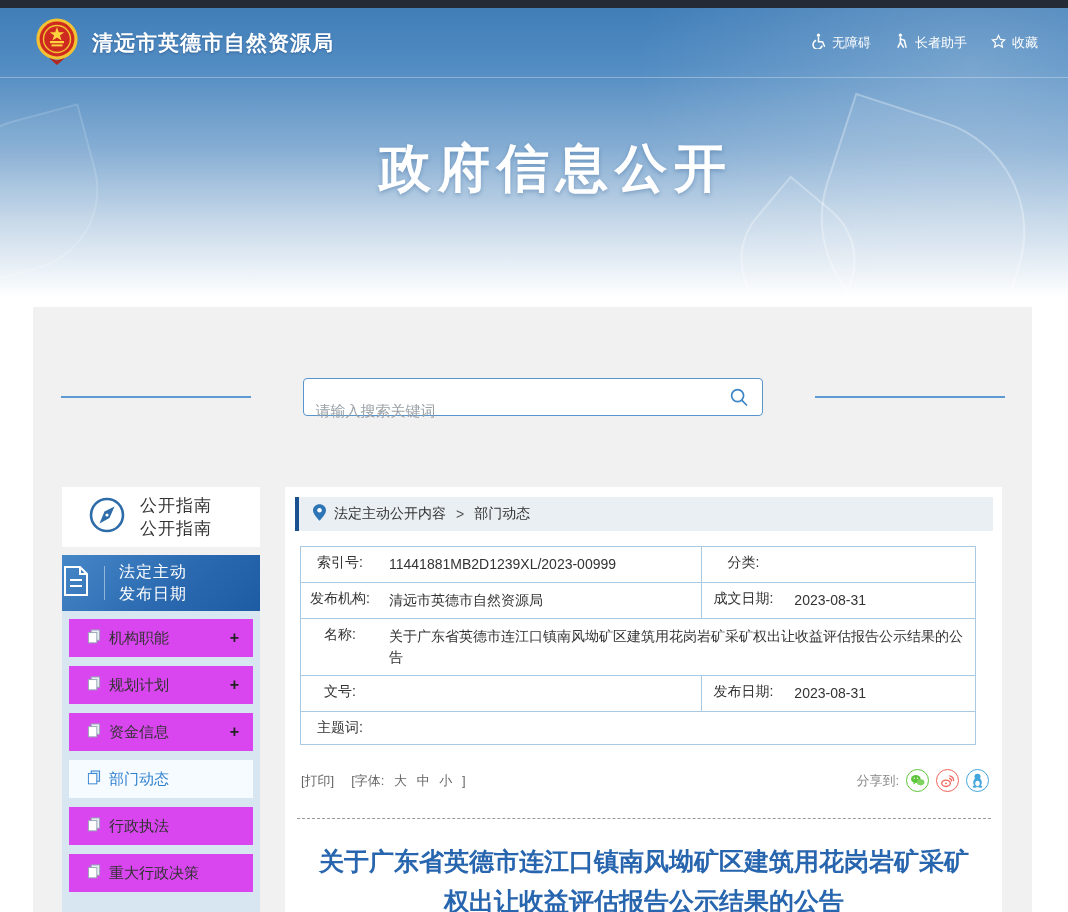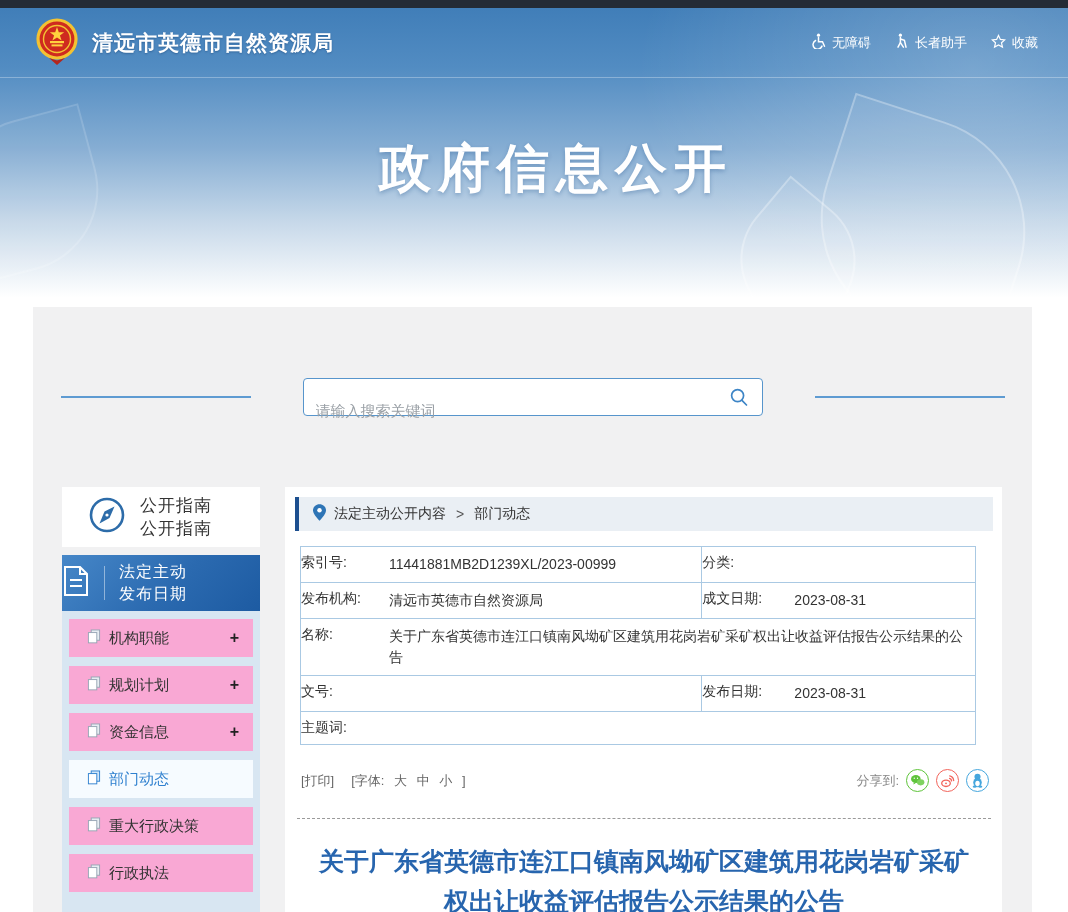--- a/index.html
+++ b/index.html
@@ -48,38 +48,38 @@
   .sidebar { width:198px; flex:none; }
   .guide-card { height:60px; background:#fff; display:flex; align-items:center; gap:14px;
     padding-left:26px; cursor:pointer; }
   .guide-text { font-size:17px; color:#333; line-height:23px; letter-spacing:1px; }
   .section-card { margin-top:8px; height:56px; cursor:pointer;
     background:linear-gradient(135deg,#4687c8 0%,#2b6ab0 55%,#1d5ba2 100%);
     display:flex; align-items:center; gap:14px; }
   .section-divider { width:1px; height:34px; background:rgba(255,255,255,.45); }
   .section-text { color:#fff; font-size:16px; line-height:22px; letter-spacing:1px; }
   .side-menu { margin-top:0; background:#d8e6f2; padding:8px 7px 90px 7px; }
-  .menu-item { background:#f9a8d4; height:38px; margin-bottom:9px; display:flex; align-items:center;
+  .menu-item { background:#d946ef; height:38px; margin-bottom:9px; display:flex; align-items:center;
     gap:8px; padding:0 14px 0 18px; font-size:15px; color:#333; cursor:pointer; }
   .menu-item:last-child { margin-bottom:0; }
   .menu-item .mi-plus { margin-left:auto; font-size:16px; font-weight:bold; color:#222; cursor:pointer; }
   .menu-item.active { background:#f6fbff; color:#2f80cf; }
 
   
   .main-panel { width:717px; flex:none; background:#fff; min-height:425px; padding:10px 9px 40px 10px; }
   .breadcrumb { height:34px; background:#eaeff4; border-left:4px solid #1c4f8f;
     display:flex; align-items:center; gap:8px; padding-left:14px; font-size:14px; color:#333; }
   .breadcrumb .crumb { cursor:pointer; }
   .breadcrumb .sep { color:#555; margin:0 2px; }
 
   table.meta { border-collapse:collapse; width:676px; margin:15px 0 0 5px;
     font-size:14px; color:#333; }
   table.meta td { border:1px solid #aac9e3; padding:7px 8px 7px 0; vertical-align:top; }
   .cellflex { display:flex; }
-  .cell-label { flex:none; width:88px; text-align:left; padding-right:10px; white-space:nowrap; }
+  .cell-label { flex:none; width:88px; text-align:center; padding-right:10px; white-space:nowrap; }
   .cell-label.w80 { width:92px; }
   .cell-value { flex:1; line-height:21px; word-break:break-all; }
   td.left-col { width:402px; }
   td.right-col { width:274px; }
 
   .tools-row { display:flex; align-items:center; margin:24px 4px 0 6px; font-size:13px; color:#666; }
   .tools-left { display:flex; gap:14px; align-items:center; }
   .font-sizes span { margin:0 3px; cursor:pointer; }
   .share { margin-left:auto; display:flex; align-items:center; gap:7px; color:#888; }
   .share-icon { width:23px; height:23px; border-radius:50%; display:flex; align-items:center;
@@ -241,30 +241,30 @@
           </span>
           <span>部门动态</span>
         </div>
         <div class="menu-item">
           <span>
             <svg width="14" height="15" viewBox="0 0 15 16">
                 <rect x="4.5" y="1" width="9" height="11" fill="#e7edf2" stroke="#96a5b4"></rect>
                 <rect x="1.5" y="3.8" width="9" height="11" fill="#fff" stroke="#96a5b4"></rect>
               </svg>
           </span>
+          <span>行政执法</span>
+        </div>
+        <div class="menu-item">
+          <span>
+            <svg width="14" height="15" viewBox="0 0 15 16">
+                <rect x="4.5" y="1" width="9" height="11" fill="#e7edf2" stroke="#96a5b4"></rect>
+                <rect x="1.5" y="3.8" width="9" height="11" fill="#fff" stroke="#96a5b4"></rect>
+              </svg>
+          </span>
           <span>重大行政决策</span>
-        </div>
-        <div class="menu-item">
-          <span>
-            <svg width="14" height="15" viewBox="0 0 15 16">
-                <rect x="4.5" y="1" width="9" height="11" fill="#e7edf2" stroke="#96a5b4"></rect>
-                <rect x="1.5" y="3.8" width="9" height="11" fill="#fff" stroke="#96a5b4"></rect>
-              </svg>
-          </span>
-          <span>行政执法</span>
         </div>
       </nav>
     </aside>
 
     <main class="main-panel">
 
       <div class="breadcrumb">
         <span>
           <svg width="13" height="17" viewBox="0 0 14 18">
             <path d="M7 0 C3.1 0 0 3 0 6.6 C0 11 7 18 7 18 S14 11 14 6.6 C14 3 10.9 0 7 0 Z" fill="#2e75b6"></path>

